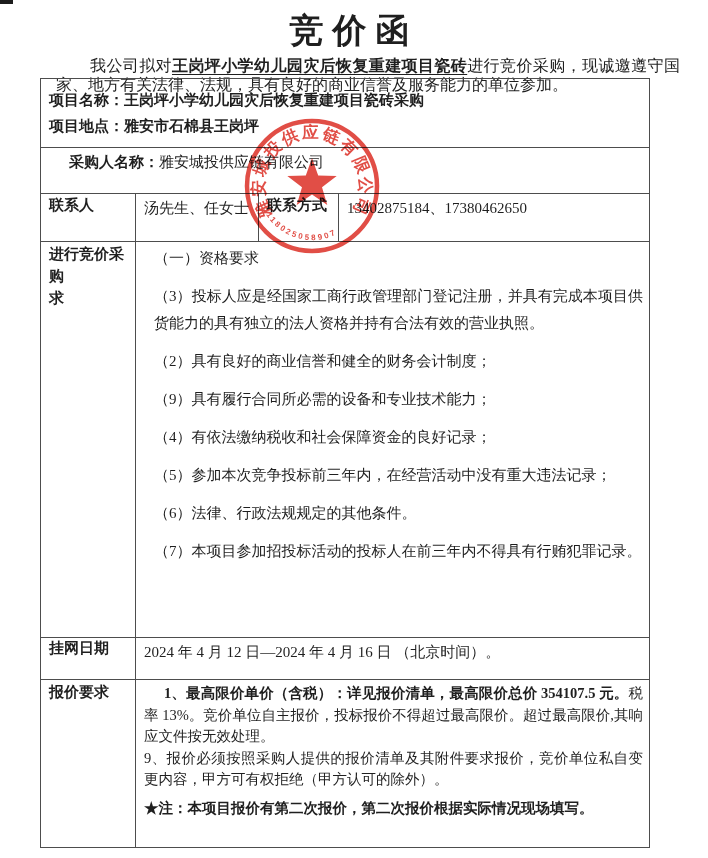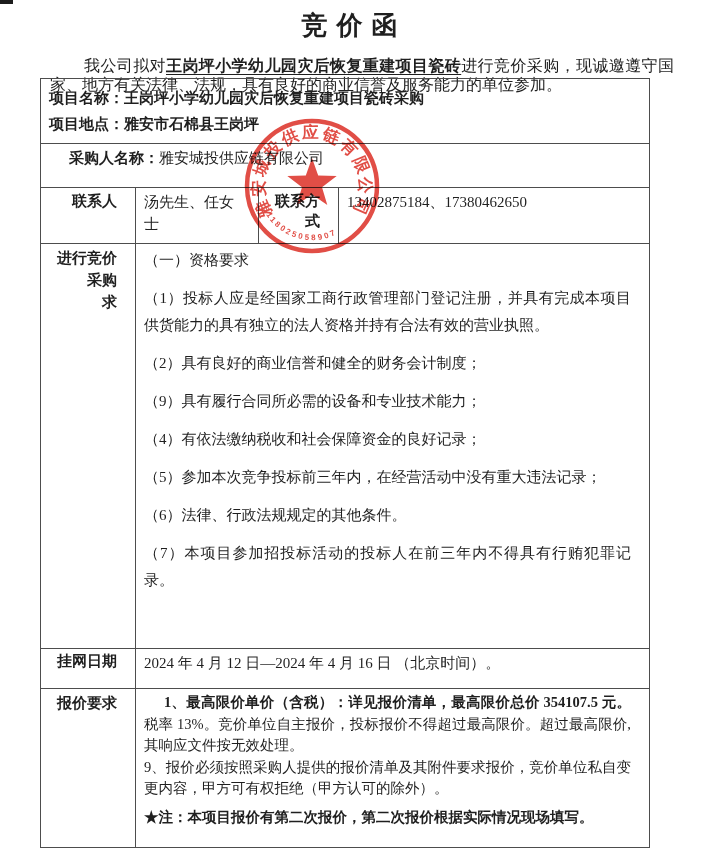--- a/index.html
+++ b/index.html
@@ -4,45 +4,45 @@
 <style>
   html,body{margin:0;padding:0;}
   body{
     width:708px;height:858px;position:relative;overflow:hidden;
     background:#ffffff;color:#1f1f1f;
     font-family:"Liberation Serif","DejaVu Serif",serif;
   }
   .corner-mark{position:absolute;left:0;top:0;width:13px;height:4px;background:#1c1c1c;}
   .doc-title{
     position:absolute;top:8px;left:0;width:708px;text-align:center;
-    font-size:26px;font-weight:bold;letter-spacing:9px;
+    font-size:34px;font-weight:bold;letter-spacing:9px;
   }
   .intro{
-    position:absolute;top:40px;left:50px;width:624px;
+    position:absolute;top:40px;left:56px;width:624px;
     font-size:16px;line-height:19px;text-align:justify;text-indent:34px;
   }
   .intro .proj{font-weight:bold;text-decoration:underline;text-underline-offset:3px;}
   table.doc{
     position:absolute;left:40px;top:78px;width:609px;height:770px;
     border-collapse:collapse;table-layout:fixed;
     font-size:15px;
   }
   table.doc td{
     border:1px solid #4d4d4d;vertical-align:top;
-    padding:3px 18px 3px 8px;line-height:22px;overflow:hidden;
+    padding:3px 6px 3px 8px;line-height:22px;overflow:hidden;
   }
   td.label{
-    text-align:right;vertical-align:middle;font-weight:bold;
-    padding:2px 2px;line-height:30px;
+    text-align:left;vertical-align:middle;font-weight:bold;
+    padding:2px 2px;line-height:30px;font-family:Liberation Mono, monospace;
   }
   .b{font-weight:bold;margin-left:20px;}
   .row1-line{font-weight:bold;line-height:26px;}
   .r2{vertical-align:middle;}
   .mid{vertical-align:middle;margin-top:16px;}
-  .qual p{margin:0 0 11px 0;line-height:27px;text-align:justify;}
+  .qual p{margin:0 0 11px 10px;line-height:27px;text-align:justify;}
   .qual{padding-top:12px;}
   .quote p{margin:0;line-height:21.5px;text-align:justify;}
   .quote .note{margin-top:7px;font-weight:bold;}
   .quote{font-size:14.5px;padding-top:4px;}
   .date-cell{vertical-align:middle;line-height:20px;}
   .seal{
     position:absolute;left:237px;top:111px;width:152px;height:152px;
     mix-blend-mode:multiply;opacity:.88;pointer-events:none;
   }
 </style>
@@ -84,21 +84,21 @@
 
 
 
   <tr>
     <td class="label" style="height:272px">
       <div>进行竞价采购</div>
       <div>求</div>
     </td>
     <td colspan="3" class="qual">
       <p>（一）资格要求</p>
-      <p>（1）投标人应是经国家工商行政管理部门登记注册，并具有完成本项目供货能力的具有独立的法人资格并持有合法有效的营业执照。</p>
+      <p>（3）投标人应是经国家工商行政管理部门登记注册，并具有完成本项目供货能力的具有独立的法人资格并持有合法有效的营业执照。</p>
       <p>（2）具有良好的商业信誉和健全的财务会计制度；</p>
       <p>（9）具有履行合同所必需的设备和专业技术能力；</p>
       <p>（4）有依法缴纳税收和社会保障资金的良好记录；</p>
       <p>（5）参加本次竞争投标前三年内，在经营活动中没有重大违法记录；</p>
       <p>（6）法律、行政法规规定的其他条件。</p>
       <p>（7）本项目参加招投标活动的投标人在前三年内不得具有行贿犯罪记录。</p>
     </td>
   </tr>
 
   <tr>

